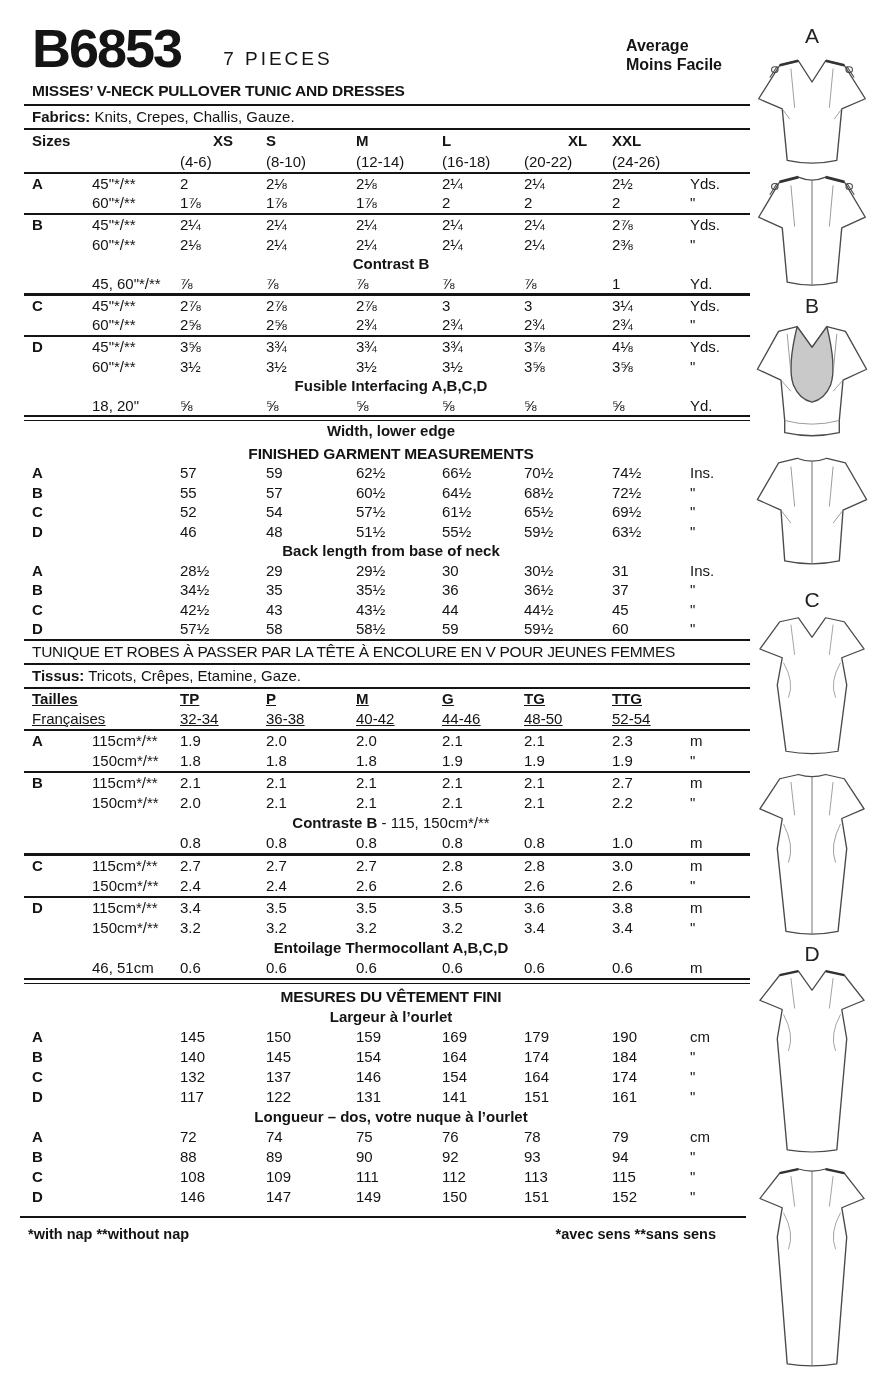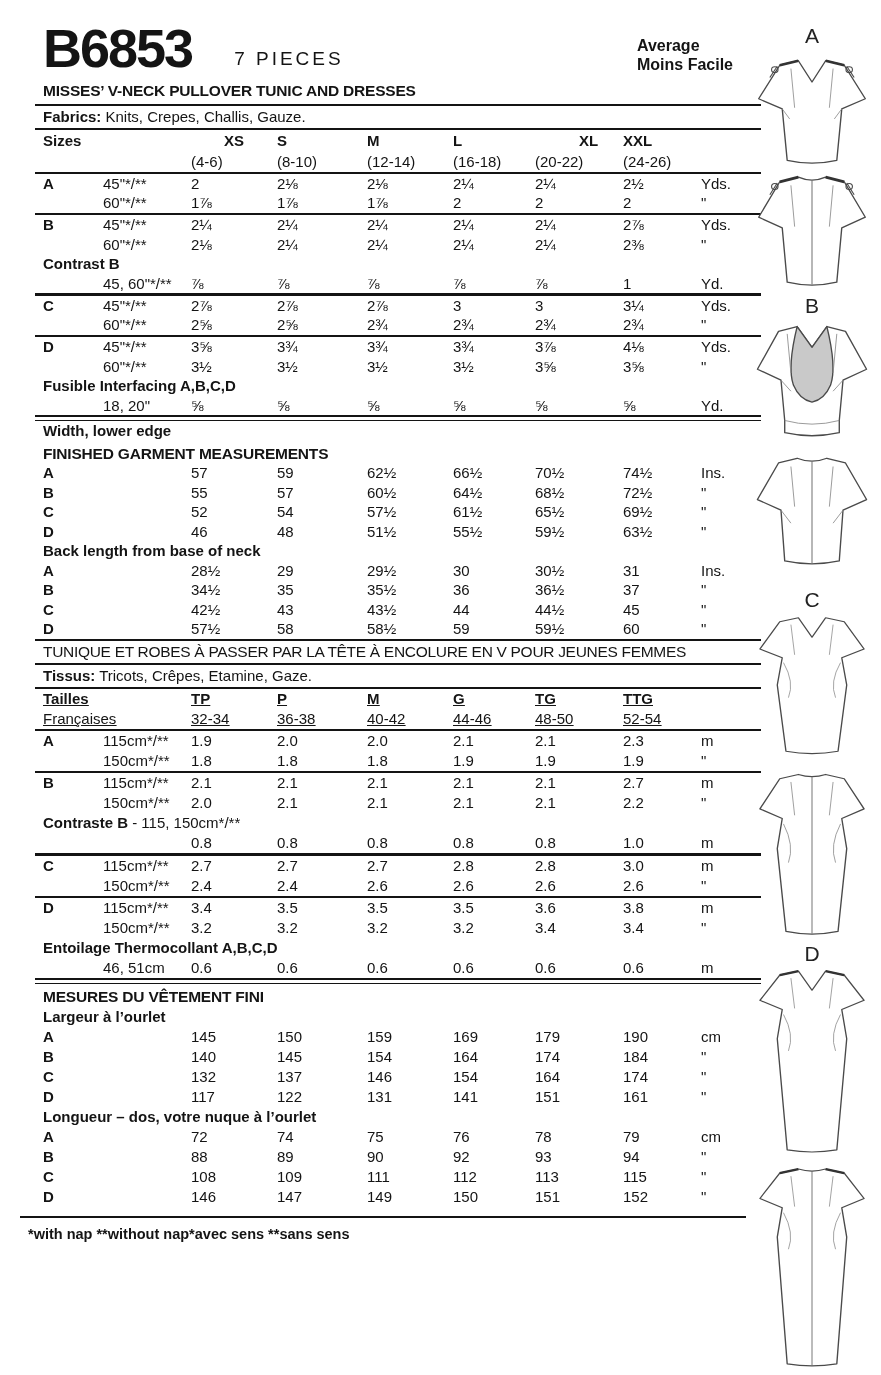--- a/index.html
+++ b/index.html
@@ -1,21 +1,21 @@
 <!DOCTYPE html>
 <html><head>
 <meta charset="utf-8">
 <style>
   html,body{margin:0;padding:0;}
   body{
     width:881px;height:1375px;position:relative;background:#fff;
     font-family:"Liberation Sans","DejaVu Sans",sans-serif;color:#141414;
     overflow:hidden;-webkit-font-smoothing:antialiased;
   }
-  .content{position:absolute;left:35px;top:0;width:726px;}
+  .content{position:absolute;left:24px;top:0;width:726px;}
   
   .hdr{display:flex;align-items:flex-end;padding-top:12px;height:62px;}
   .pattern-no{font-size:54px;font-weight:700;letter-spacing:-2px;line-height:52px;padding-left:8px;}
   .pieces{font-size:19px;letter-spacing:3px;margin-left:42px;padding-bottom:4px;}
   .difficulty{margin-left:auto;text-align:left;font-weight:700;font-size:16px;line-height:19px;margin-right:28px;padding-bottom:0px;}
   .doc-title{font-weight:700;font-size:15.5px;letter-spacing:-0.2px;padding:8px 0 4px 8px;}
   .fabrics-line{font-size:15px;padding:2px 0 3px 8px;height:17px;}
   .fabrics-line b{font-weight:700;}
   
   .rule{background:#141414;height:1.5px;margin:0;}
@@ -26,30 +26,30 @@
   .trow{display:grid;grid-template-columns:68px 88px 86px 90px 86px 82px 88px 78px 60px;
         align-items:start;white-space:nowrap;font-size:15px;}
   .tbl-en .trow{height:19.5px;line-height:19.5px;}
   .tbl-fr .trow{height:20px;line-height:20px;}
   .trow .c0{padding-left:8px;font-weight:700;}
   .hd .line2{font-weight:400;}
   .hd{height:auto !important;}
   .tbl-en .hd div{line-height:21px;}
   .tbl-fr .hd div{line-height:20px;text-decoration:underline;}
   .hd .c0{grid-column:1 / span 2;}
-  .heading{font-weight:700;font-size:15px;padding-left:8px;white-space:nowrap;}
+  .heading{font-weight:700;font-size:15px;padding-left:8px;white-space:nowrap;text-align:center;}
   .tbl-en .heading{height:19.5px;line-height:19.5px;}
   .tbl-fr .heading{height:20px;line-height:20px;}
   .heading .light{font-weight:400;}
   .heading.caps{font-size:15.5px;letter-spacing:-0.2px;padding-top:3px;}
   
   .sec-caps{font-weight:400;font-size:15.5px;letter-spacing:-0.3px;padding:2px 0 2px 8px;height:18px;line-height:18px;white-space:nowrap;}
   
   .footer{position:absolute;left:20px;top:1216px;width:726px;}
-  .footer-row{display:flex;justify-content:flex-start;width:688px;font-size:14.5px;padding:8px 0 0 8px;font-weight:700;}
+  .footer-row{display:flex;justify-content:space-between;width:688px;font-size:14.5px;padding:8px 0 0 8px;font-weight:700;}
   
   .views{position:absolute;left:746px;top:0;width:132px;height:1375px;}
   .view-label{position:absolute;width:100%;text-align:center;font-size:21px;color:#222;font-weight:400;}
   .garment{position:absolute;}
   .garment svg{display:block;width:100%;height:100%;}
   .g-main{fill:#fff;stroke:#4a4a4a;stroke-width:1.1;stroke-linejoin:round;}
   .g-line{fill:none;stroke:#8a8a8a;stroke-width:0.7;}
   .g-center{fill:none;stroke:#6a6a6a;stroke-width:0.8;}
   .g-thick{fill:none;stroke:#333;stroke-width:2.4;}
   .g-tie{fill:none;stroke:#4a4a4a;stroke-width:0.9;}

